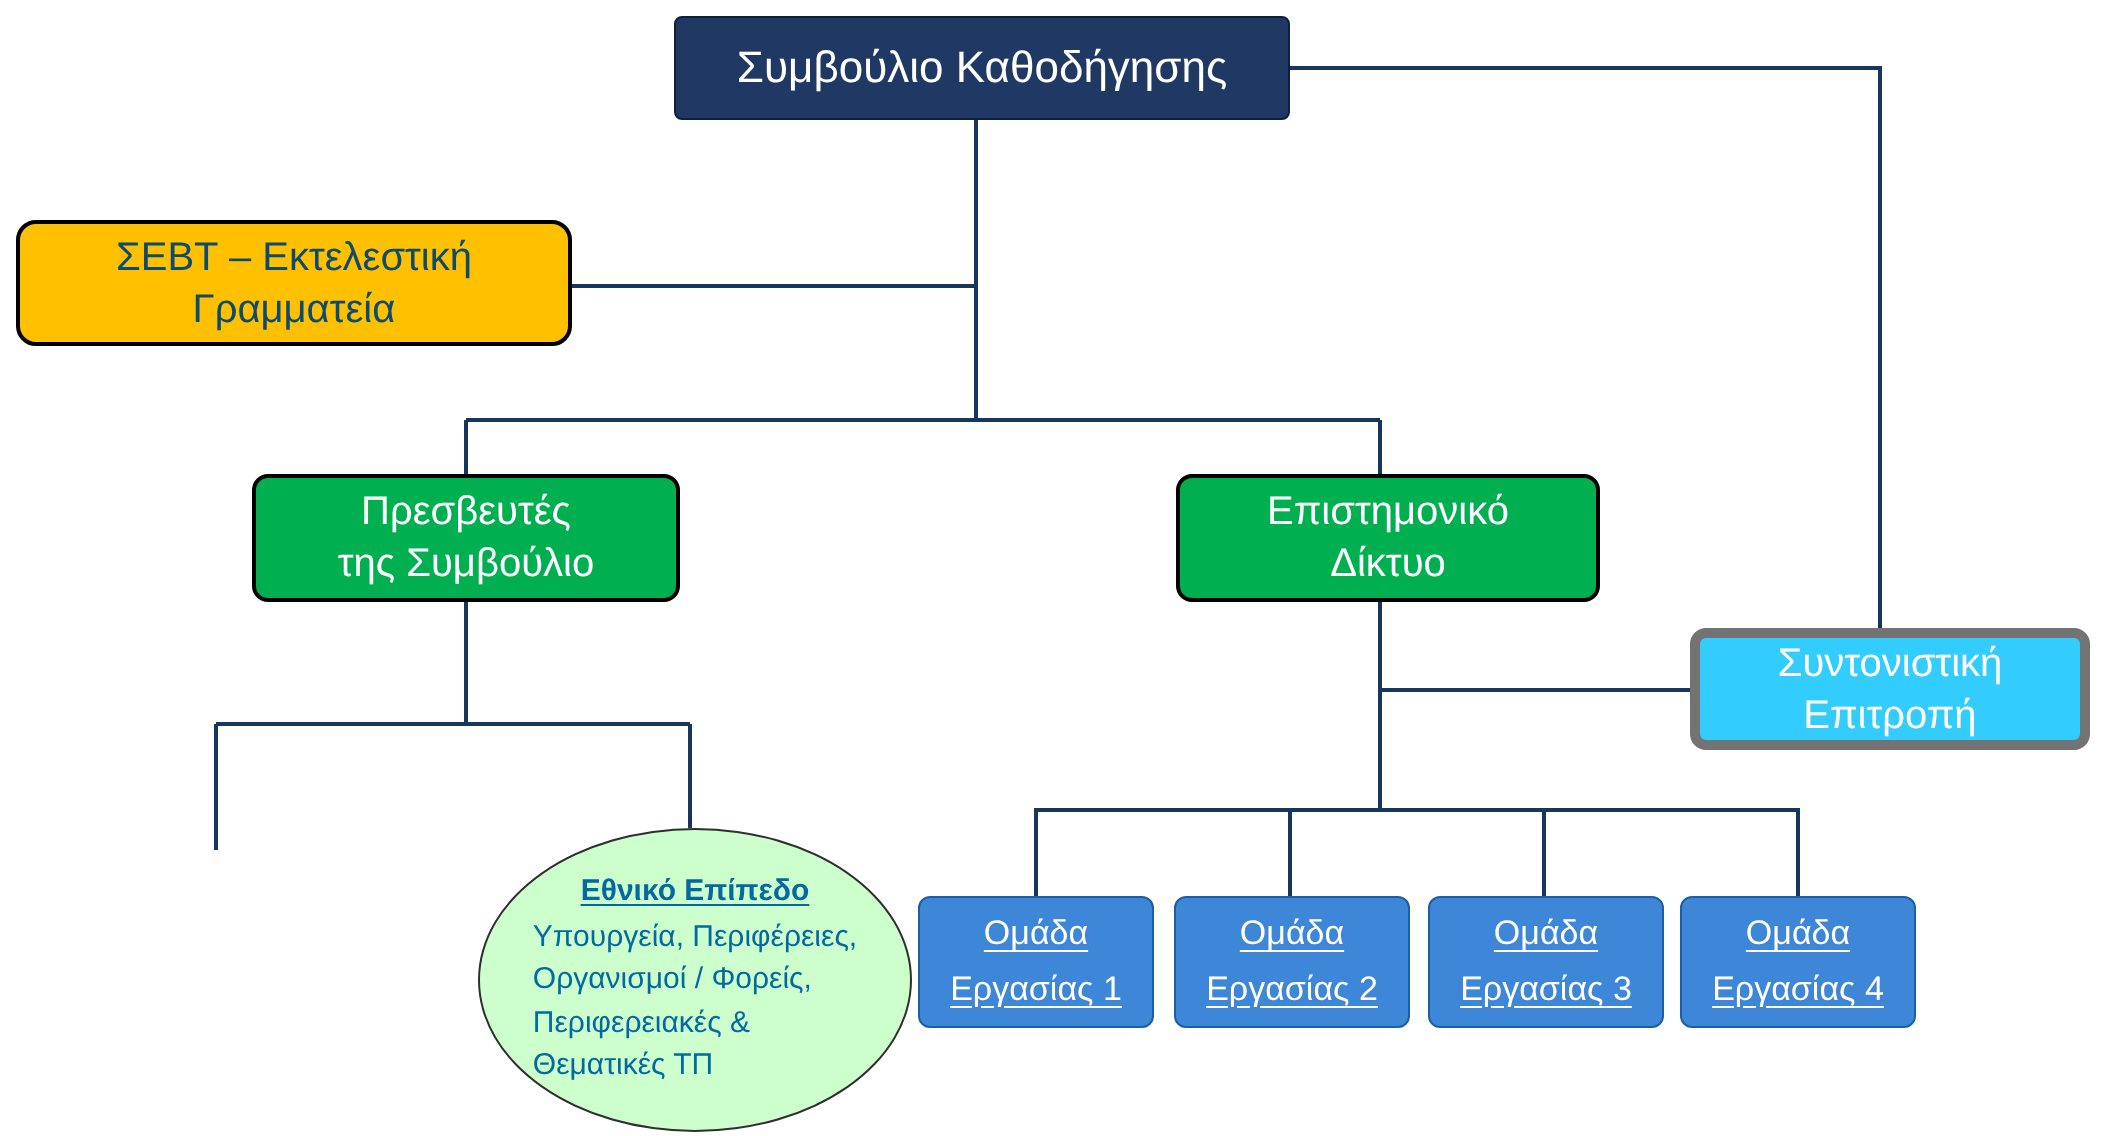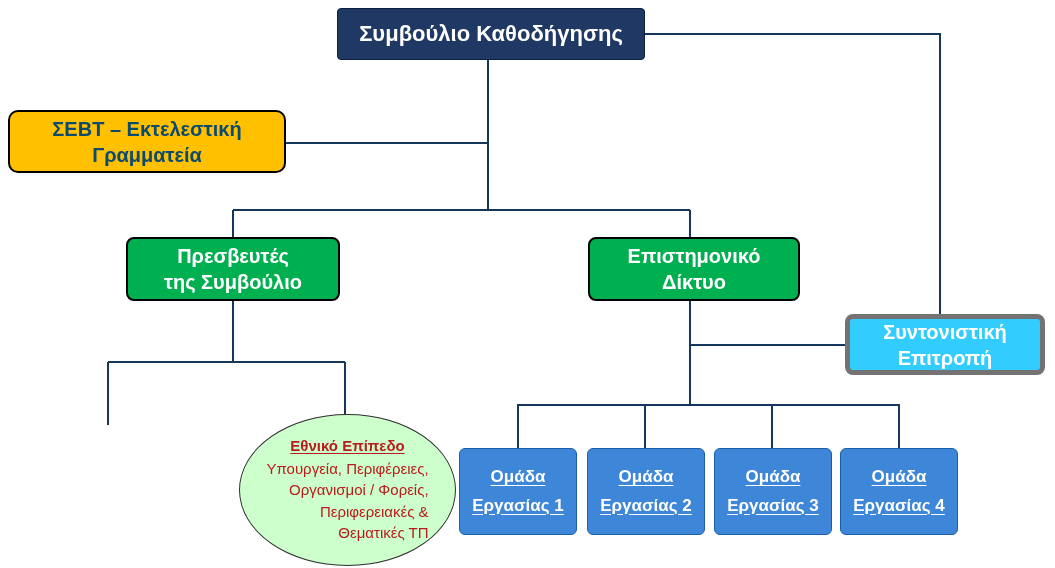--- a/index.html
+++ b/index.html
@@ -16,21 +16,21 @@
     left: 0; top: 0;
     width: 1055px; height: 568px;
   }
   .node {
     position: absolute;
     display: flex;
     align-items: center;
     justify-content: center;
     text-align: center;
     white-space: pre-line;
-    font-weight: bold;
+    font-weight: normal;
     line-height: 1.3;
   }
   .steering {
     left: 337px; top: 8px; width: 308px; height: 52px;
     background: #1F3864; color: #ffffff;
     font-size: 22px; border: 1px solid #0d1f3c; border-radius: 4px;
   }
   .sevt {
     left: 8px; top: 110px; width: 278px; height: 63px;
     background: #FFC000; color: #0c4a6e;
@@ -41,41 +41,41 @@
     font-size: 20px; border: 2px solid #000000; border-radius: 8px;
   }
   .ambassadors { left: 126px; top: 237px; width: 214px; height: 64px; }
   .scientific  { left: 588px; top: 237px; width: 212px; height: 64px; }
   .coordination {
     left: 845px; top: 314px; width: 200px; height: 61px;
     background: #33CCFF; color: #ffffff;
     font-size: 20px; border: 5px solid #737373; border-radius: 8px;
   }
   .workgroup {
-    top: 448px; width: 118px; height: 87px;
+    top: 448px; width: 118px; height: 66px;
     background: #3E86D8; color: #ffffff;
     font-size: 17px; border: 1px solid #1a5fa8; border-radius: 6px;
     line-height: 1.65;
   }
   .workgroup span { text-decoration: underline; text-underline-offset: 3px; }
   .wg1 { left: 459px; }
   .wg2 { left: 587px; }
   .wg3 { left: 714px; }
   .wg4 { left: 840px; }
   .ellipse {
     position: absolute;
     background: #CCFFCC;
     border: 1.5px solid #2f2f2f;
     border-radius: 50%;
-    color: #b91c1c;
+    color: #0369a1;
     display: flex;
     flex-direction: column;
     align-items: center;
     justify-content: center;
-    text-align: right;
+    text-align: left;
     white-space: pre-line;
   }
   .ellipse1 { left: 6px;  top: 425px; width: 219px; height: 124px; }
   .ellipse2 { left: 239px; top: 414px; width: 217px; height: 152px; }
   .ellipse .heading {
     font-weight: bold;
     font-size: 15px;
     text-decoration: underline;
     text-underline-offset: 2px;
     margin-bottom: 4px;

